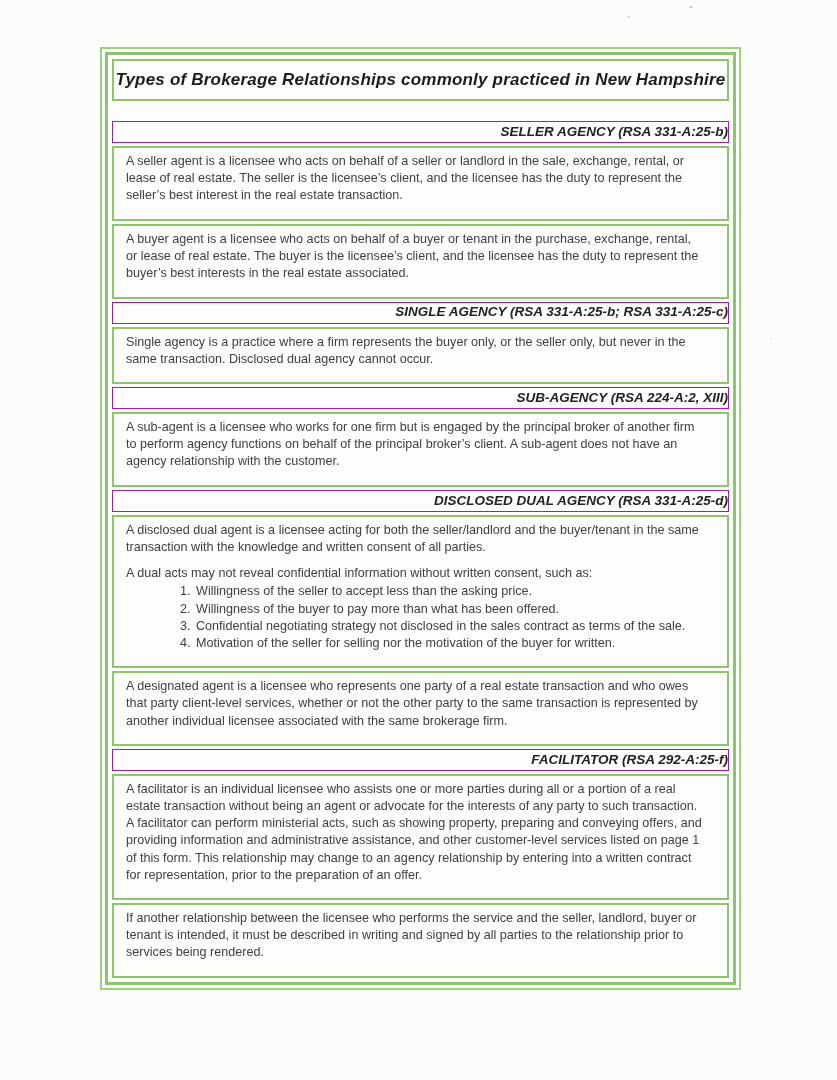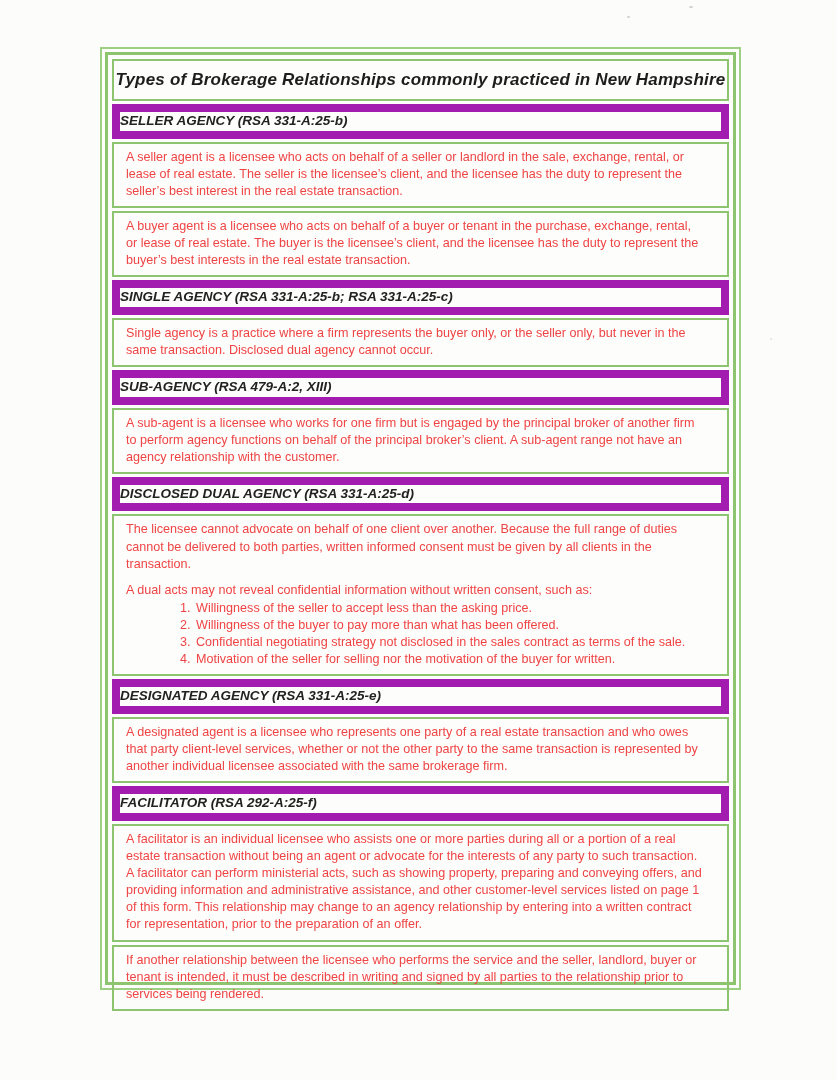--- a/index.html
+++ b/index.html
@@ -39,21 +39,21 @@
     padding: 3px;
     background: #fdfdfc;
   }
   .doc-inner {
     box-sizing: border-box;
     height: 100%;
     border: 3px solid #8cc46f;
     padding: 4px;
     display: flex;
     flex-direction: column;
-    gap: 3px;
+    gap: 20px;
   }
   .title-box {
     box-sizing: border-box;
     border: 2px solid #8cc46f;
     flex: 0 0 42px;
     display: flex;
     align-items: center;
     justify-content: center;
   }
   .doc-title {
@@ -66,43 +66,43 @@
   }
   .sections {
     flex: 1 1 auto;
     min-height: 0;
     display: flex;
     flex-direction: column;
     gap: 3px;
   }
   .sec-heading-box {
     box-sizing: border-box;
-    border: 8px solid #a21caf;
+    border: 1px solid #a21caf;
     flex: 0 0 auto;
     min-height: 22px;
     display: flex;
     align-items: center;
-    justify-content: flex-start;
+    justify-content: flex-end;
   }
   .sec-heading {
     font-style: italic;
     font-weight: 600;
     font-size: 13.5px;
     color: #222;
     line-height: 1;
     padding: 2px 0 3px 0;
   }
   .sec-body {
     box-sizing: border-box;
     border: 2px solid #8cc46f;
     flex: 1 1 auto;
     padding: 5px 22px 6px 12px;
     font-size: 12.6px;
     line-height: 1.36;
-    color: #ef4444;
+    color: #404040;
   }
   .sec-body p {
     margin: 0 0 9px 0;
   }
   .sec-body p:last-of-type {
     margin-bottom: 0;
   }
   .num-list {
     margin: 1px 0 0 0;
     padding-left: 68px;
@@ -129,54 +129,51 @@
 
       <div class="sections">
   <div class="sec-heading-box">
     <span class="sec-heading">SELLER AGENCY (RSA 331-A:25-b)</span>
   </div>
   <div class="sec-body">
             <p>A seller agent is a licensee who acts on behalf of a seller or landlord in the sale, exchange, rental, or lease of real estate. The seller is the licensee’s client, and the licensee has the duty to represent the seller’s best interest in the real estate transaction.</p>
           </div>
 
   <div class="sec-body">
-            <p>A buyer agent is a licensee who acts on behalf of a buyer or tenant in the purchase, exchange, rental, or lease of real  estate. The buyer is the licensee’s client, and the licensee has the duty to represent the buyer’s best interests in the real estate transaction.</p>
+            <p>A buyer agent is a licensee who acts on behalf of a buyer or tenant in the purchase, exchange, rental, or lease of real  estate. The buyer is the licensee’s client, and the licensee has the duty to represent the buyer’s best interests in the real estate associated.</p>
           </div>
 
   <div class="sec-heading-box">
     <span class="sec-heading">SINGLE AGENCY (RSA 331-A:25-b; RSA 331-A:25-c)</span>
   </div>
   <div class="sec-body">
             <p>Single agency is a practice where a firm represents the buyer only, or the seller only, but never in the same transaction. Disclosed dual agency cannot occur.</p>
           </div>
 
   <div class="sec-heading-box">
-    <span class="sec-heading">SUB-AGENCY (RSA 479-A:2, XIII)</span>
+    <span class="sec-heading">SUB-AGENCY (RSA 224-A:2, XIII)</span>
   </div>
   <div class="sec-body">
-            <p>A sub-agent is a licensee who works for one firm but is engaged by the principal broker of another firm to perform  agency functions on behalf of the principal broker’s client. A sub-agent range not have an agency relationship with the customer.</p>
+            <p>A sub-agent is a licensee who works for one firm but is engaged by the principal broker of another firm to perform  agency functions on behalf of the principal broker’s client. A sub-agent does not have an agency relationship with the customer.</p>
           </div>
 
   <div class="sec-heading-box">
     <span class="sec-heading">DISCLOSED DUAL AGENCY (RSA 331-A:25-d)</span>
   </div>
   <div class="sec-body">
-            <p>The licensee cannot advocate on behalf of one client over another. Because the full range of duties cannot be delivered to both parties, written informed consent must be given by all clients in the transaction.</p>
+            <p>A disclosed dual agent is a licensee acting for both the seller/landlord and the buyer/tenant in the same transaction with the knowledge and written consent of all parties.</p>
             <p>A dual acts may not reveal confidential information without written consent, such as:</p>
             <ol class="num-list">
               <li>Willingness of the seller to accept less than the asking price.</li>
               <li>Willingness of the buyer to pay more than what has been offered.</li>
               <li>Confidential negotiating strategy not disclosed in the sales contract as terms of the sale.</li>
               <li>Motivation of the seller for selling nor the motivation of the buyer for written.</li>
             </ol>
           </div>
 
-  <div class="sec-heading-box">
-    <span class="sec-heading">DESIGNATED AGENCY (RSA 331-A:25-e)</span>
-  </div>
   <div class="sec-body">
             <p>A designated agent is a licensee who represents one party of a real estate transaction and who owes that party client-level services, whether or not the other party to the same transaction is represented by another individual licensee associated with the same brokerage firm.</p>
           </div>
 
   <div class="sec-heading-box">
     <span class="sec-heading">FACILITATOR (RSA 292-A:25-f)</span>
   </div>
   <div class="sec-body">
             <p>A facilitator is an individual licensee who assists one or more parties during all or a portion of a real estate transaction without being an agent or advocate for the interests of any party to such transaction. A facilitator can perform ministerial acts, such as showing property, preparing and conveying offers, and providing information and administrative assistance, and other customer-level services listed on page 1 of this form. This relationship may change to an agency relationship by entering into a written contract for representation, prior to the preparation of an offer.</p>
           </div>

